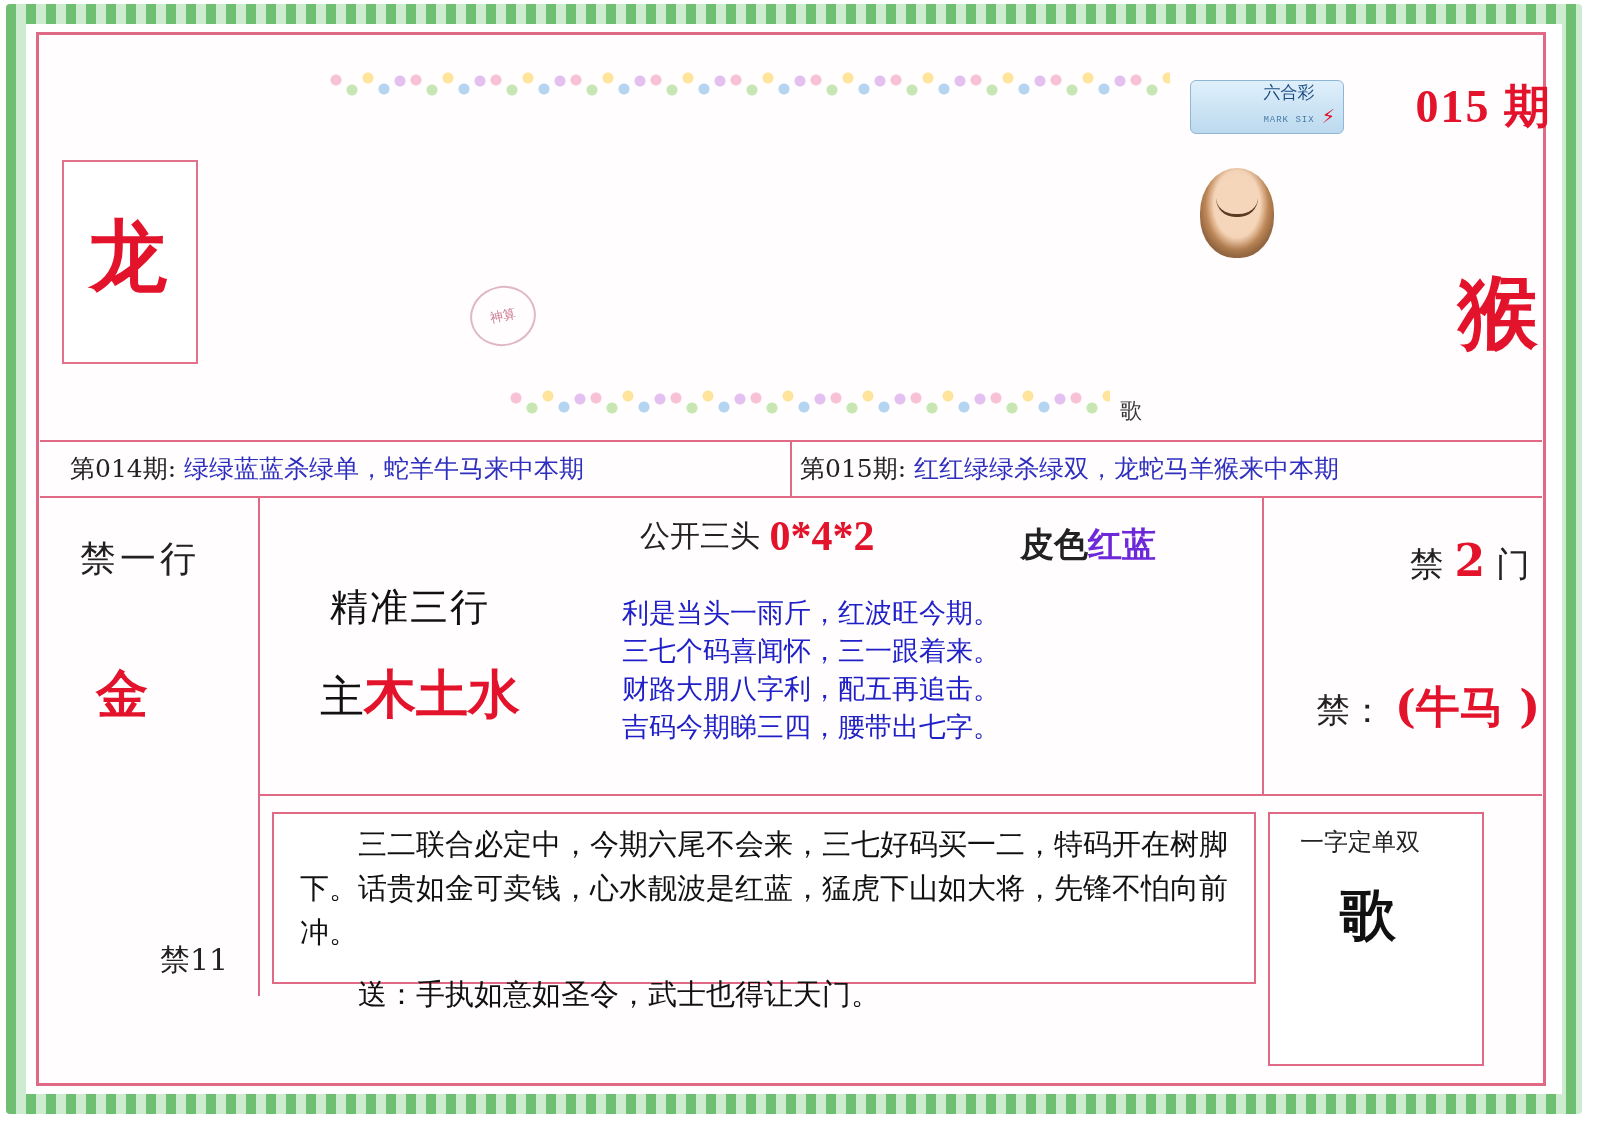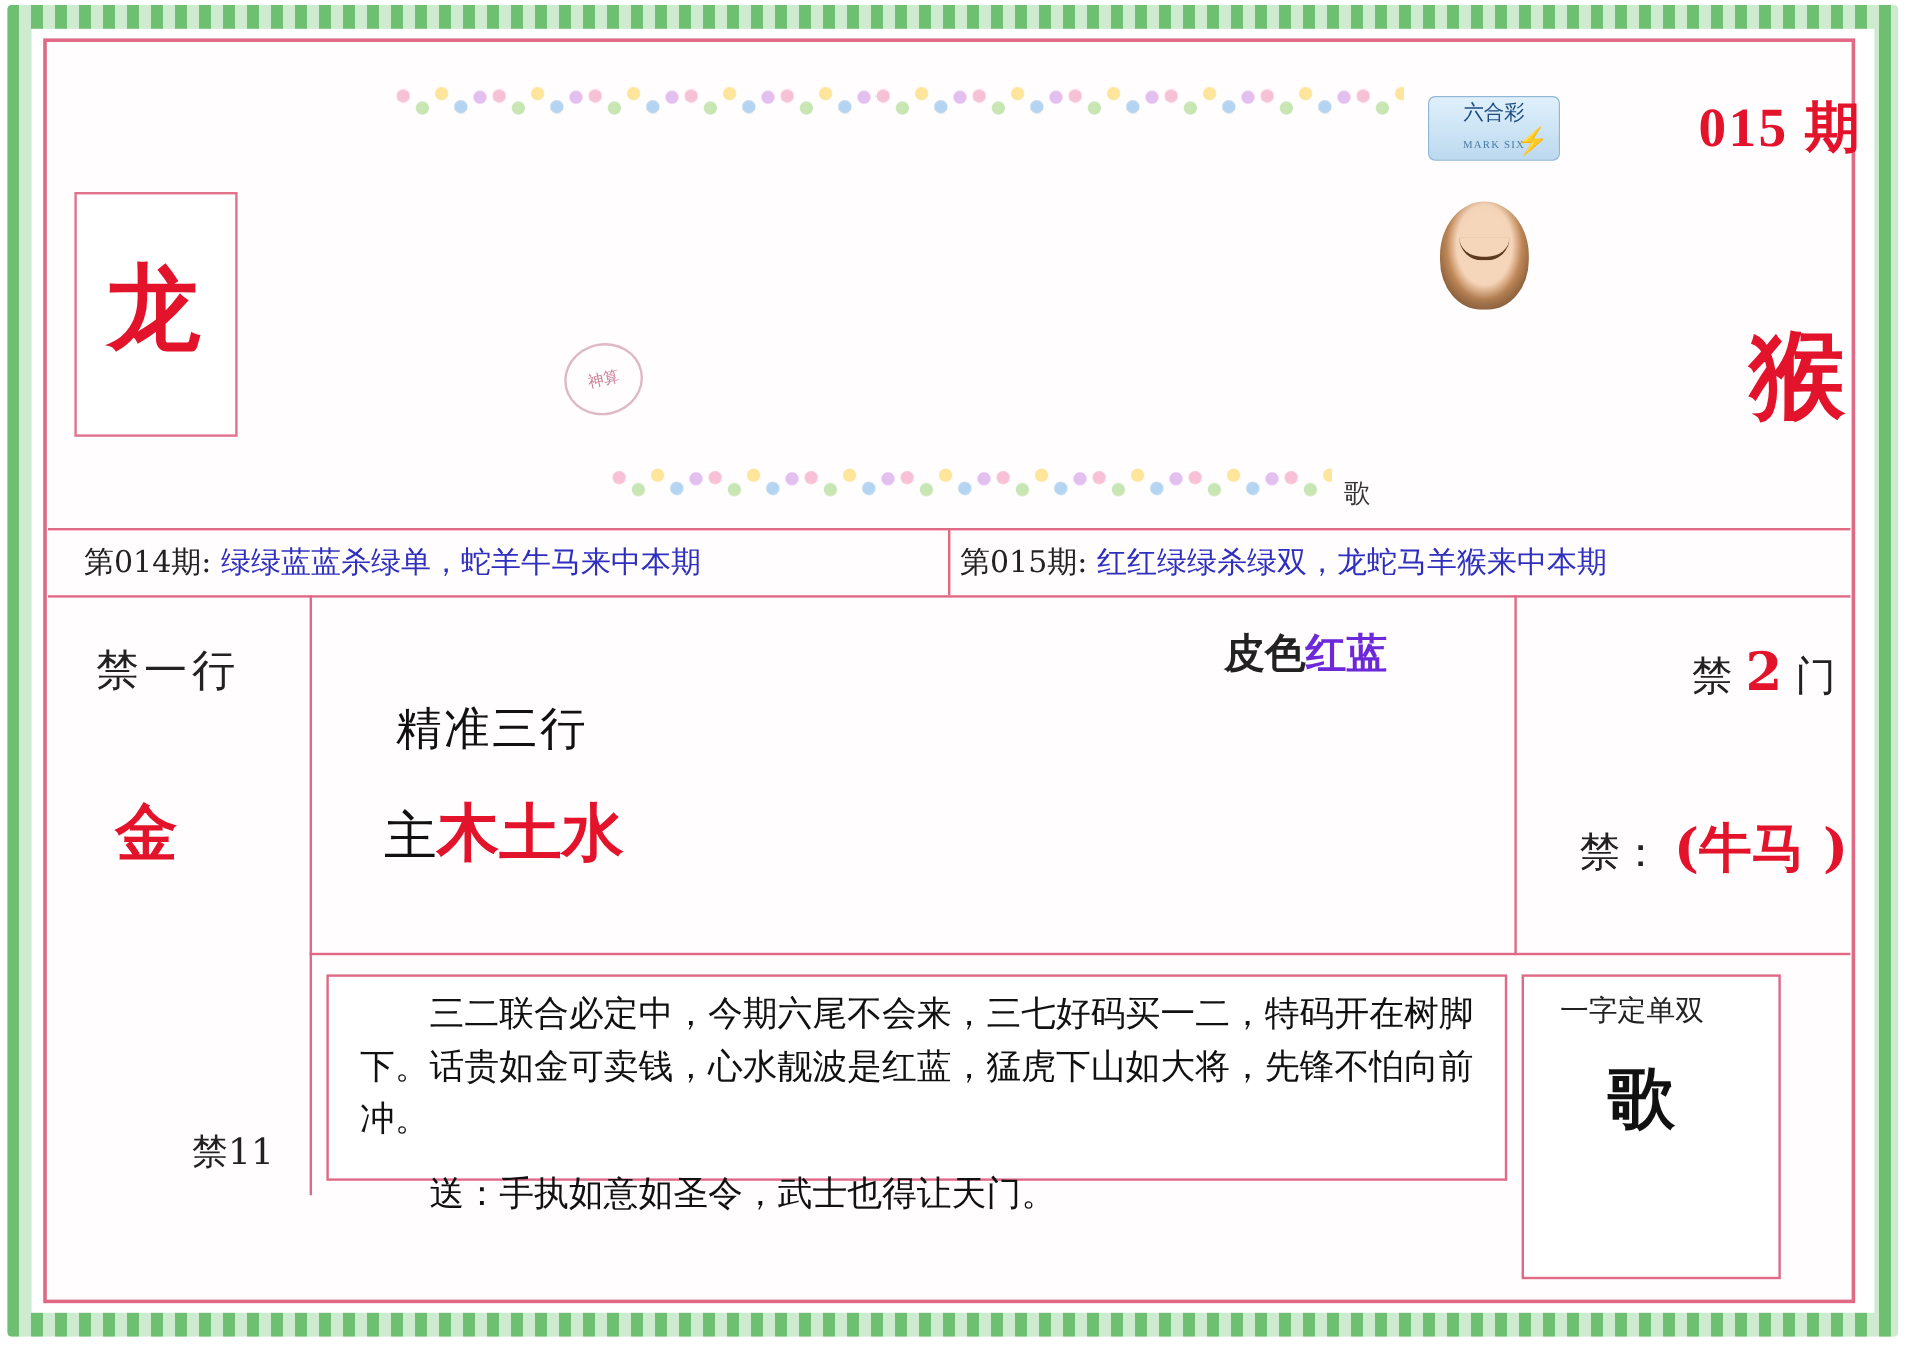--- a/index.html
+++ b/index.html
@@ -83,21 +83,22 @@
     position: absolute;
     left: 1190px; top: 80px;
     width: 108px; height: 52px;
     border-radius: 6px;
     background: linear-gradient(180deg,#dff0fb,#bcd9ef);
     border: 1px solid #8fb6d4;
     color: #1c4b80;
     font-size: 17px;
     text-align: center;
     line-height: 26px;
-    font-family: Liberation Serif, serif;
+    font-family: Liberation Mono, monospace;
+    padding-left: 44px;
   }
   .logo-badge small {
     display: block;
     font-size: 9px;
     letter-spacing: 1px;
     color: #4b7ca8;
   }
   .logo-badge .bolt {
     position: absolute;
     right: 8px; bottom: 2px;
@@ -420,31 +421,41 @@
   </div>
 
   <div class="v-line" style="left:258px; top:496px; height:500px;"></div>
   <div class="v-line" style="left:1262px; top:496px; height:300px;"></div>
   <div class="hr-line" style="left:258px; top:794px; width:1284px;"></div>
 
   <div class="jin-yi-hang">禁一行</div>
   <div class="jin-char">金</div>
   <div class="bottom-left-small">禁11</div>
 
+  <div class="open-three">
+    <span>公开三头</span>
+    <span class="nums">0*4*2</span>
+  </div>
 
   <div class="pise">
     <span class="k">皮色</span><span class="v">红蓝</span>
   </div>
 
   <div class="jingzhun">精准三行</div>
 
   <div class="zhu">
     <span>主</span><span class="elems">木土水</span>
   </div>
 
+  <div class="verse">
+    <div>利是当头一雨斤，红波旺今期。</div>
+    <div>三七个码喜闻怀，三一跟着来。</div>
+    <div>财路大朋八字利，配五再追击。</div>
+    <div>吉码今期睇三四，腰带出七字。</div>
+  </div>
 
   <div class="jin2men">
     <span>禁</span>
     <span class="num">2</span>
     <span>门</span>
   </div>
 
   <div class="jin-niuma">
     <span>禁：</span>
     <span class="val">(牛马 )</span>

